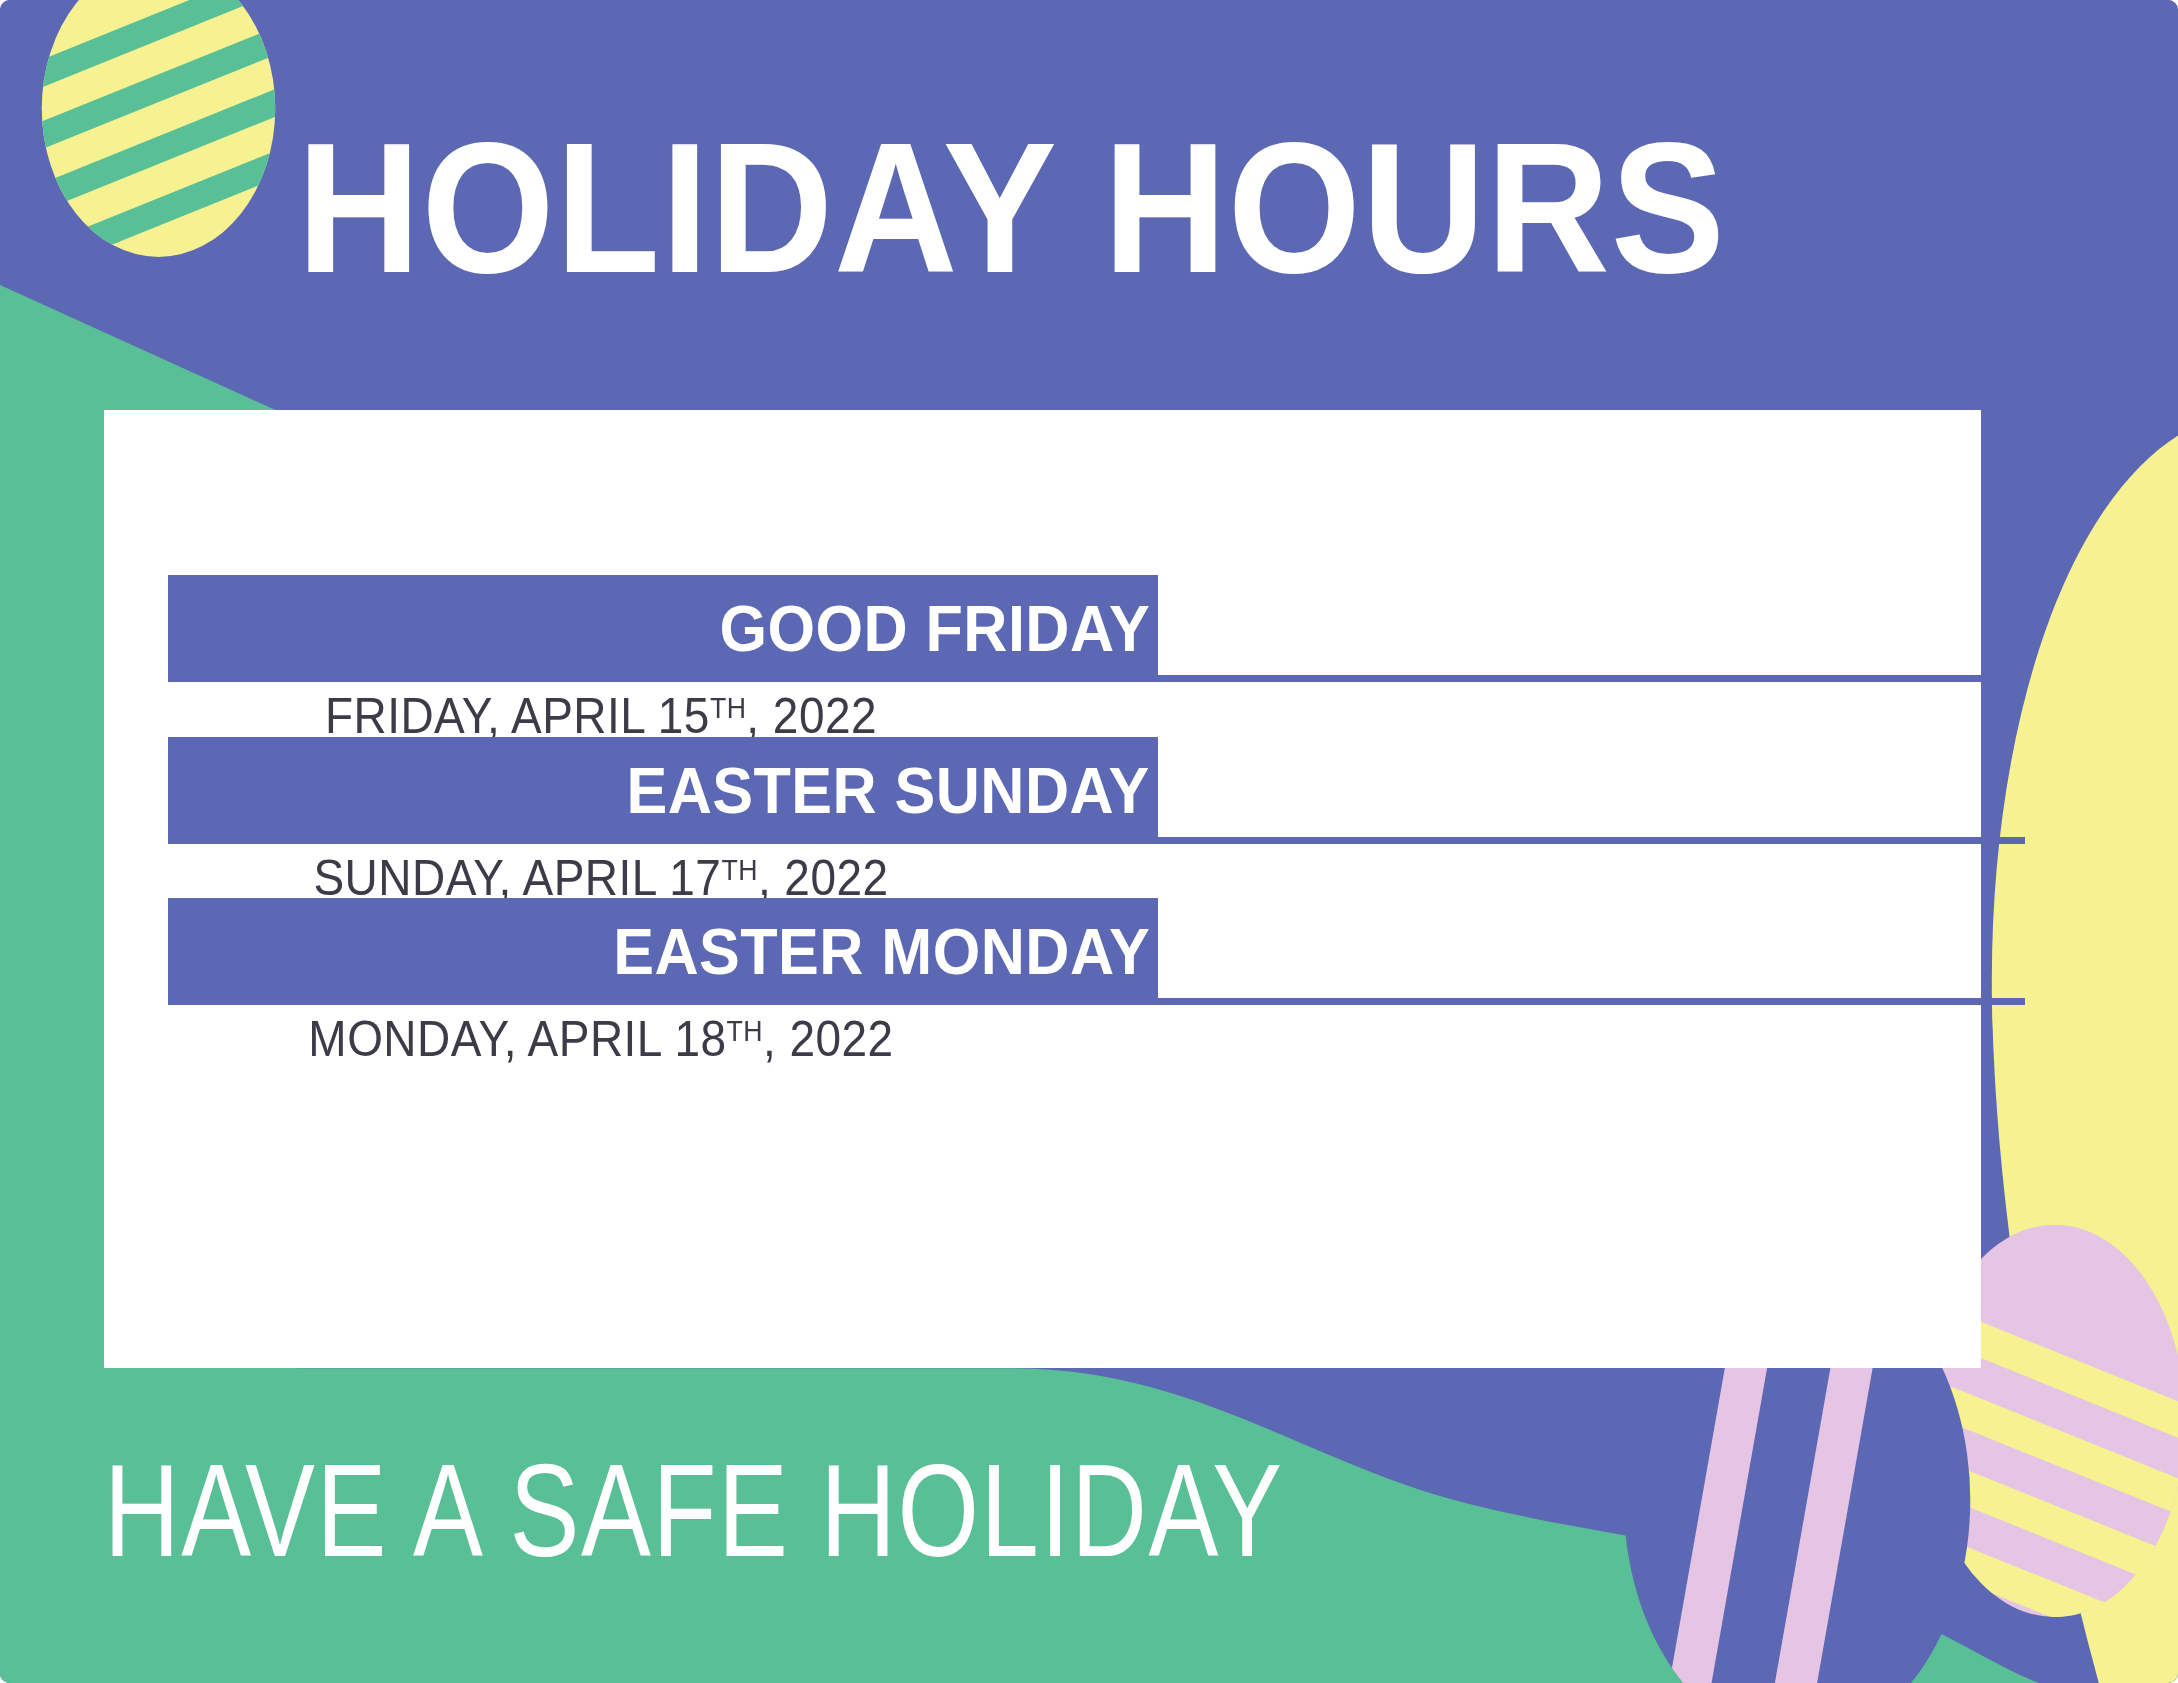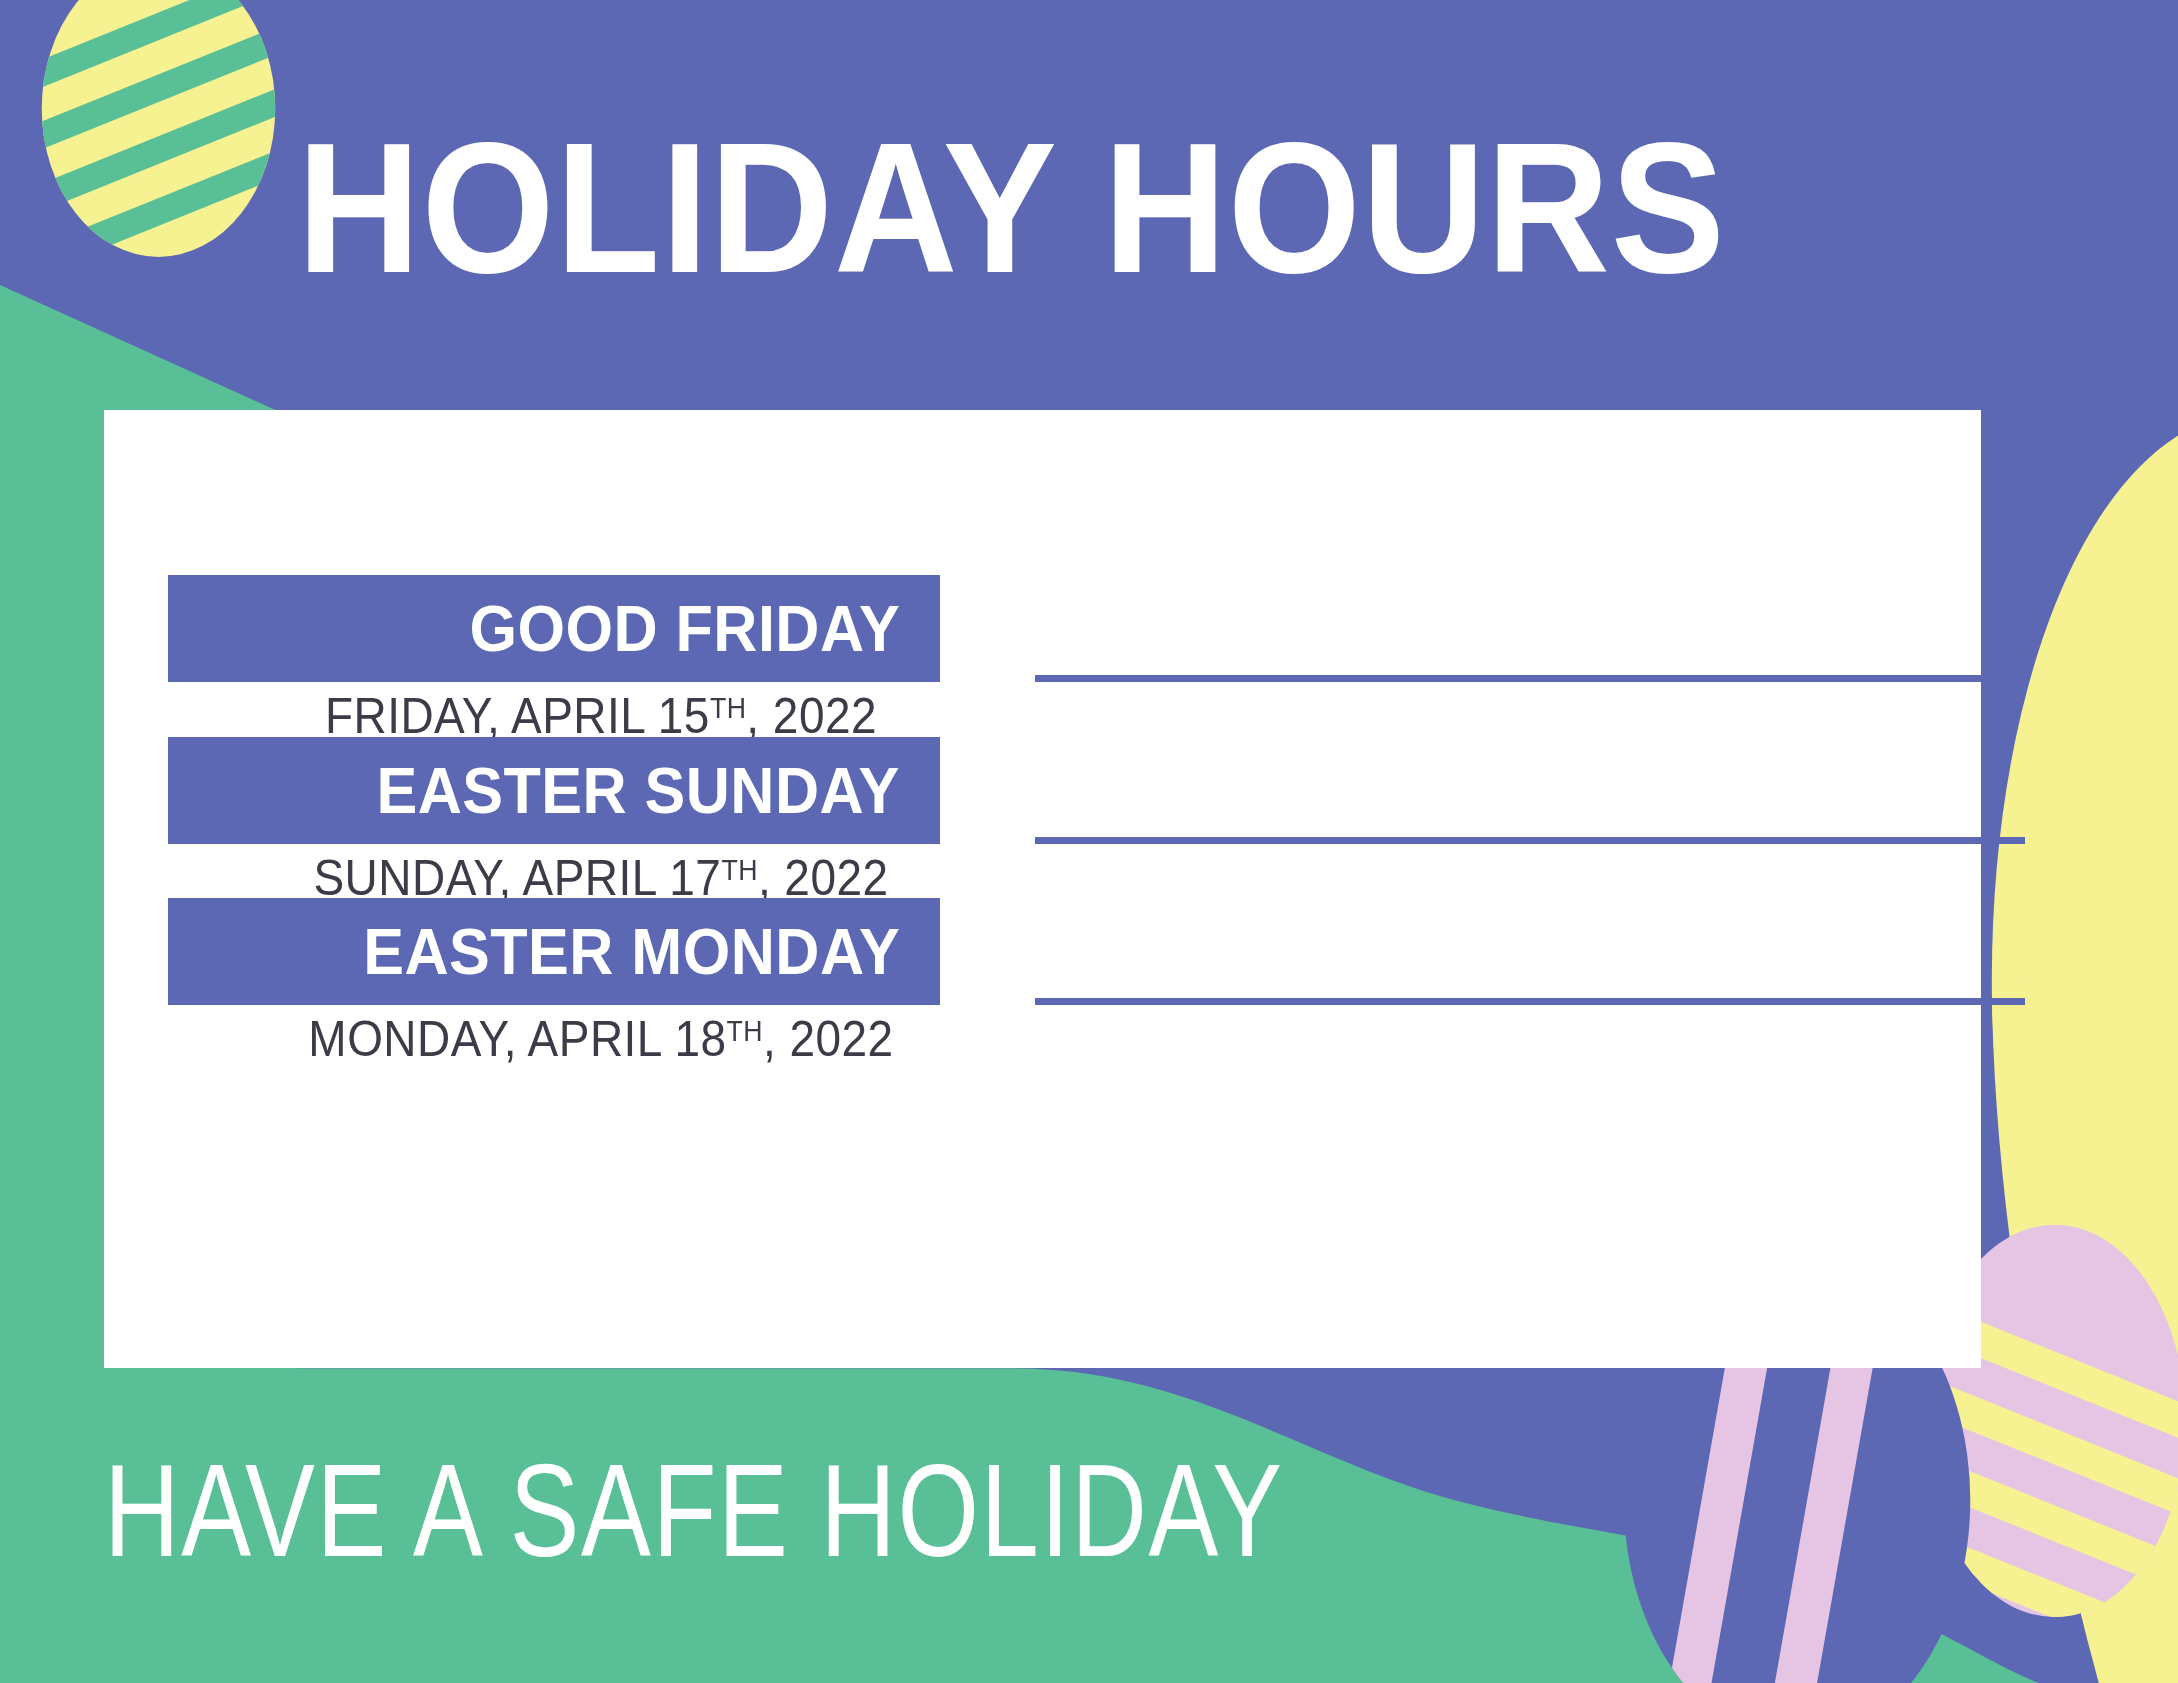--- a/index.html
+++ b/index.html
@@ -7,20 +7,21 @@
     padding: 0;
     background: #ffffff;
   }
   #poster {
     position: relative;
     width: 2178px;
     height: 1683px;
     overflow: hidden;
     background: #5c68b4;
     font-family: "Liberation Sans", sans-serif;
+    border-radius: 10px;
   }
 
   
   .layer { position: absolute; }
 
   #bg-purple {
     left: 0; top: 0; width: 2178px; height: 1683px;
     background: #5c68b4;
   }
 
@@ -75,28 +76,28 @@
   }
   .row { position: absolute; left: 0; width: 2178px; }
   .row-1 { top: 575px; }
   .row-2 { top: 737px; }
   .row-3 { top: 898px; }
 
   .bar {
     position: absolute;
     left: 168px;
     top: 0;
-    width: 772px;
+    width: 990px;
     height: 107px;
     background: #5c68b4;
     box-sizing: border-box;
     display: flex;
     align-items: center;
     justify-content: flex-end;
-    padding-right: 40px;
+    padding-right: 8px;
   }
   .bar-label {
     color: #ffffff;
     font-size: 65px;
     font-weight: bold;
     line-height: 69px;
     letter-spacing: 0.5px;
     white-space: nowrap;
     transform: scaleX(0.94);
     transform-origin: right center;

